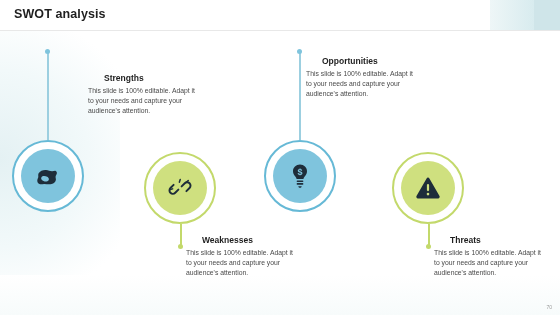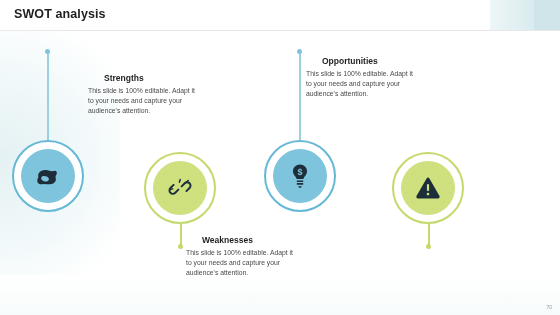--- a/index.html
+++ b/index.html
@@ -201,15 +201,19 @@
   <div class="circle fill-green" style="left:401px; top:161px; width:54px; height:54px;"></div>
   <div class="icon-wrap" style="left:401px; top:161px; width:54px; height:54px;">
     <svg width="26" height="24" viewBox="0 0 26 24" fill="#1e2d3a">
       <path d="M13 1.6c.6 0 1.1.3 1.4.9l10.1 17.6c.6 1.1-.1 2.4-1.4 2.4H2.9c-1.3 0-2-1.3-1.4-2.4L11.6 2.5c.3-.6.8-.9 1.4-.9z"></path>
       <rect x="11.9" y="8" width="2.2" height="7.2" rx="1.1" fill="#cfe07f"></rect>
       <circle cx="13" cy="18.1" r="1.3" fill="#cfe07f"></circle>
     </svg>
   </div>
   <div class="conn green" style="left:428px; top:224px; height:22px;"></div>
   <div class="dot green" style="left:426px; top:244px;"></div>
+  <div class="txt" style="left:434px; top:235px;">
+    <h4>Threats</h4>
+    <p>This slide is 100% editable. Adapt it to your needs and capture your audience's attention.</p>
+  </div>
 
   <div class="page-num">70</div>
 </div>
 
 </body></html>

